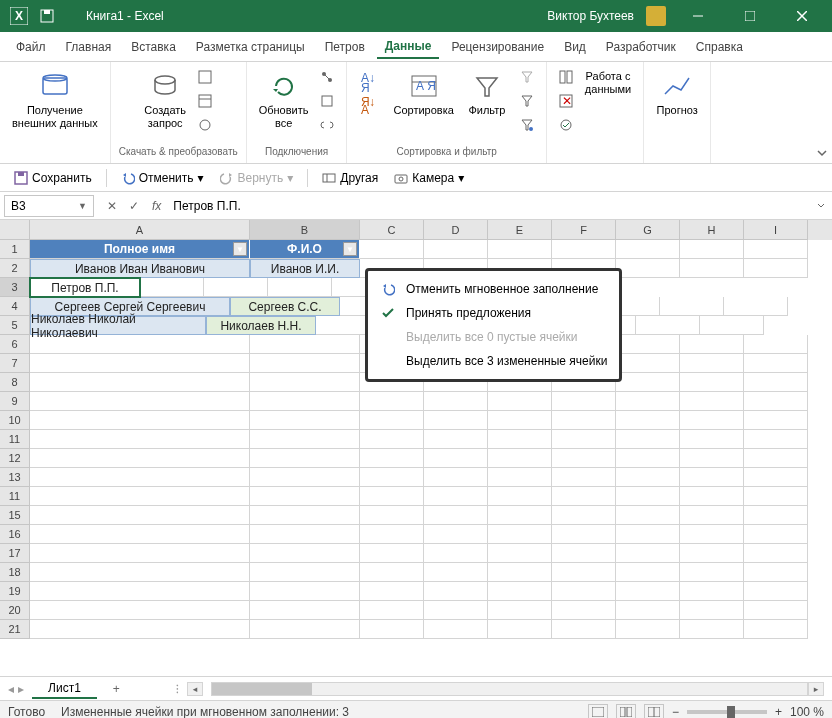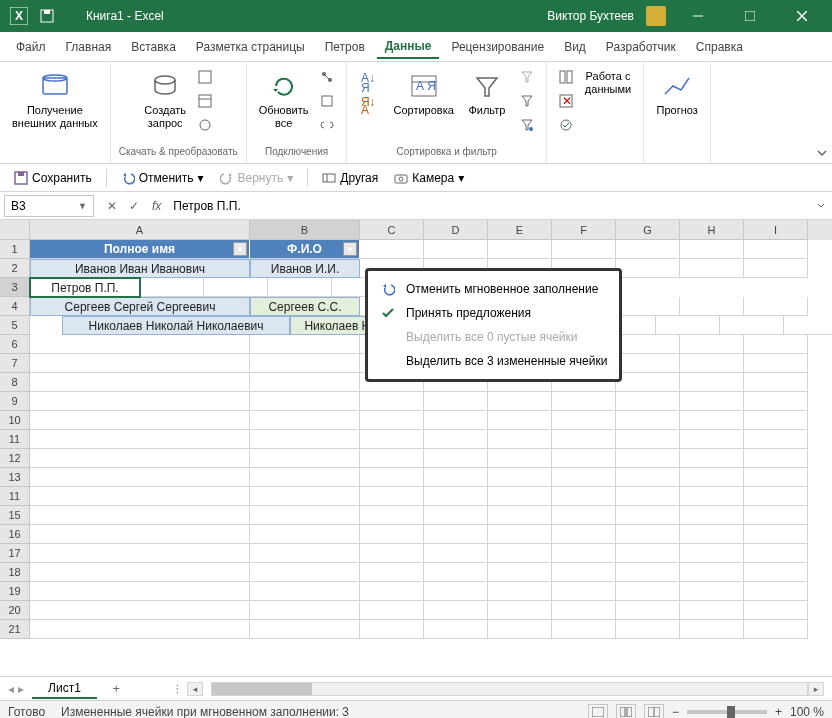--- a/index.html
+++ b/index.html
@@ -457,36 +457,36 @@
           </div>
           <div class="cell" style="width: 64px;"></div>
           <div class="cell" style="width: 64px;"></div>
           <div class="cell" style="width: 64px;"></div>
           <div class="cell" style="width: 64px;"></div>
           <div class="cell" style="width: 64px;"></div>
           <div class="cell" style="width: 64px;"></div>
           <div class="cell" style="width: 64px;"></div>
         </div>
         <div class="cell-row">
-          <div class="cell td-a" style="width: 220px;">
+          <div class="cell td-a" style="width: 200px;">
             <span>Сергеев Сергей Сергеевич</span>
           </div>
           <div class="cell td-b flash" style="width: 110px; justify-content: center;">
             <span>Сергеев С.С.</span>
           </div>
           <div class="cell" style="width: 64px;"></div>
           <div class="cell" style="width: 64px;"></div>
           <div class="cell" style="width: 64px;"></div>
           <div class="cell" style="width: 64px;"></div>
           <div class="cell" style="width: 64px;"></div>
           <div class="cell" style="width: 64px;"></div>
           <div class="cell" style="width: 64px;"></div>
         </div>
         <div class="cell-row">
-          <div class="cell td-a" style="width: 228px; margin-left: 32px;">
+          <div class="cell td-a" style="width: 176px;">
             <span>Николаев Николай Николаевич</span>
           </div>
           <div class="cell td-b flash" style="width: 110px;">
             <span>Николаев Н.Н.</span>
           </div>
           <div class="cell" style="width: 64px;"></div>
           <div class="cell" style="width: 64px;"></div>
           <div class="cell" style="width: 64px;"></div>
           <div class="cell" style="width: 64px;"></div>
           <div class="cell" style="width: 64px;"></div>

